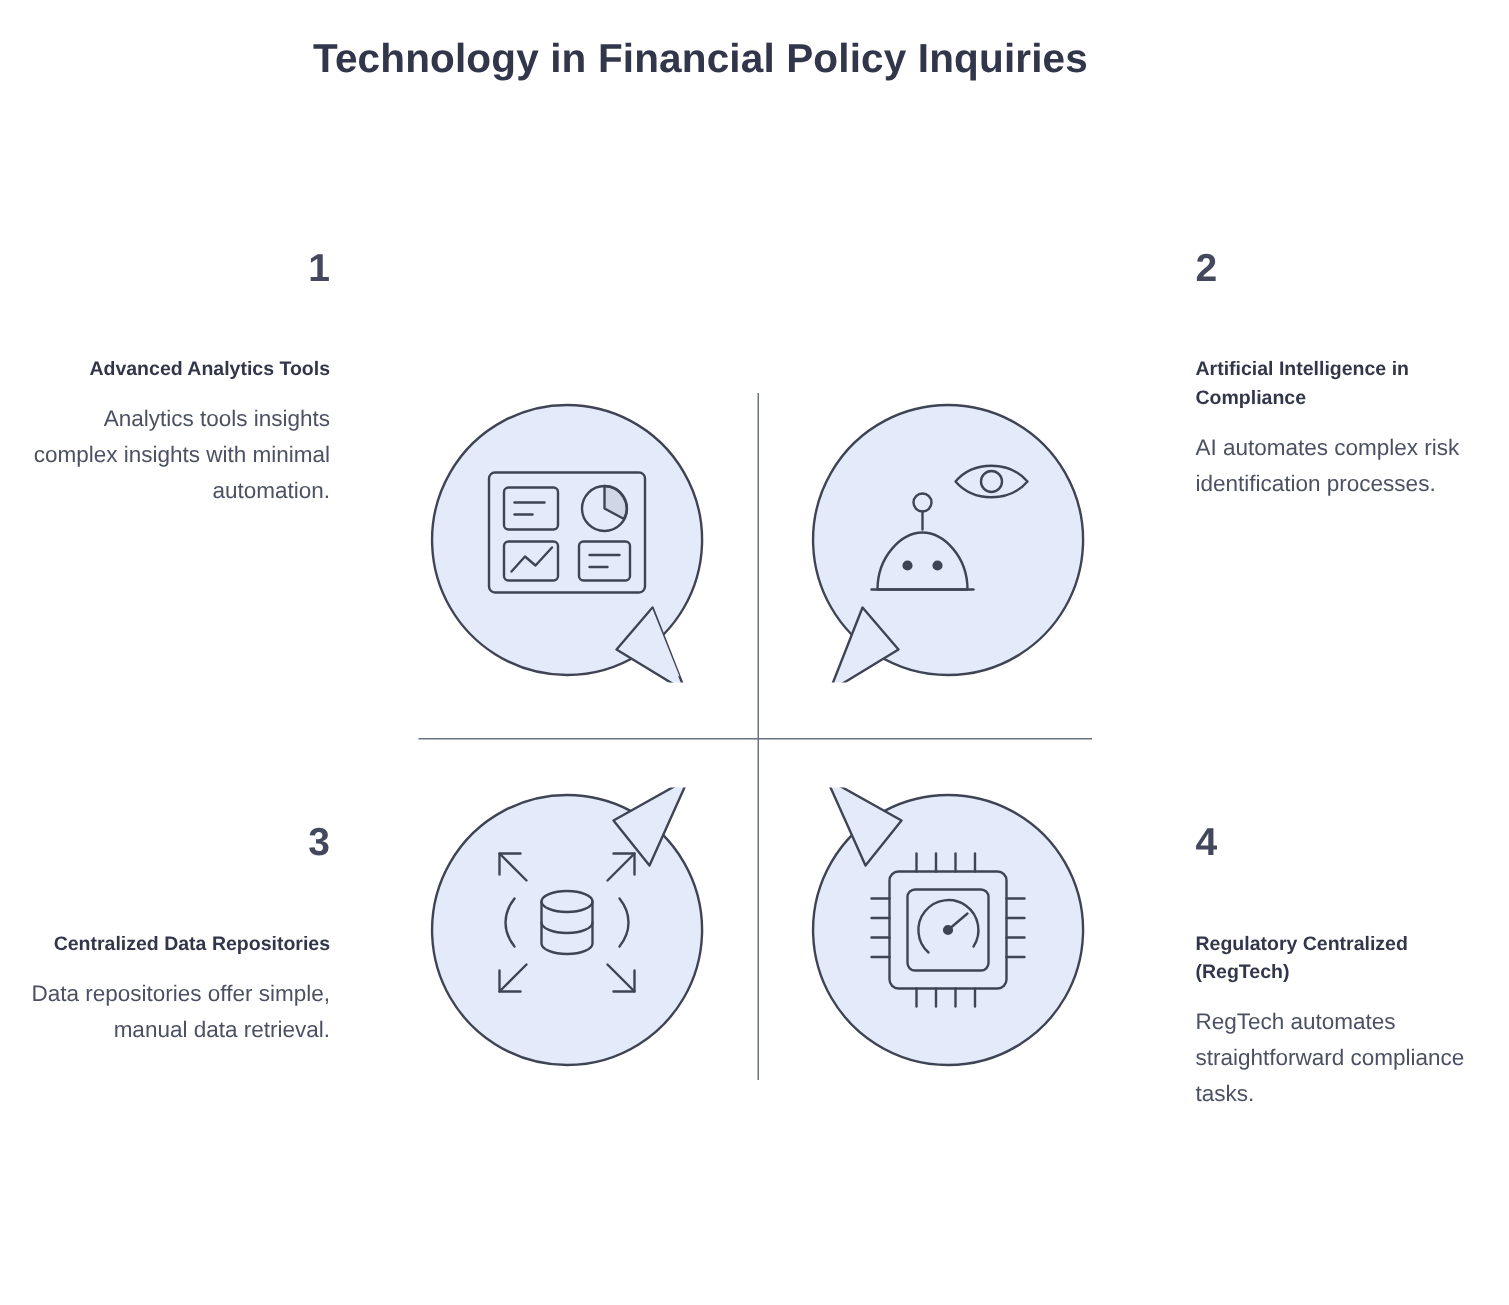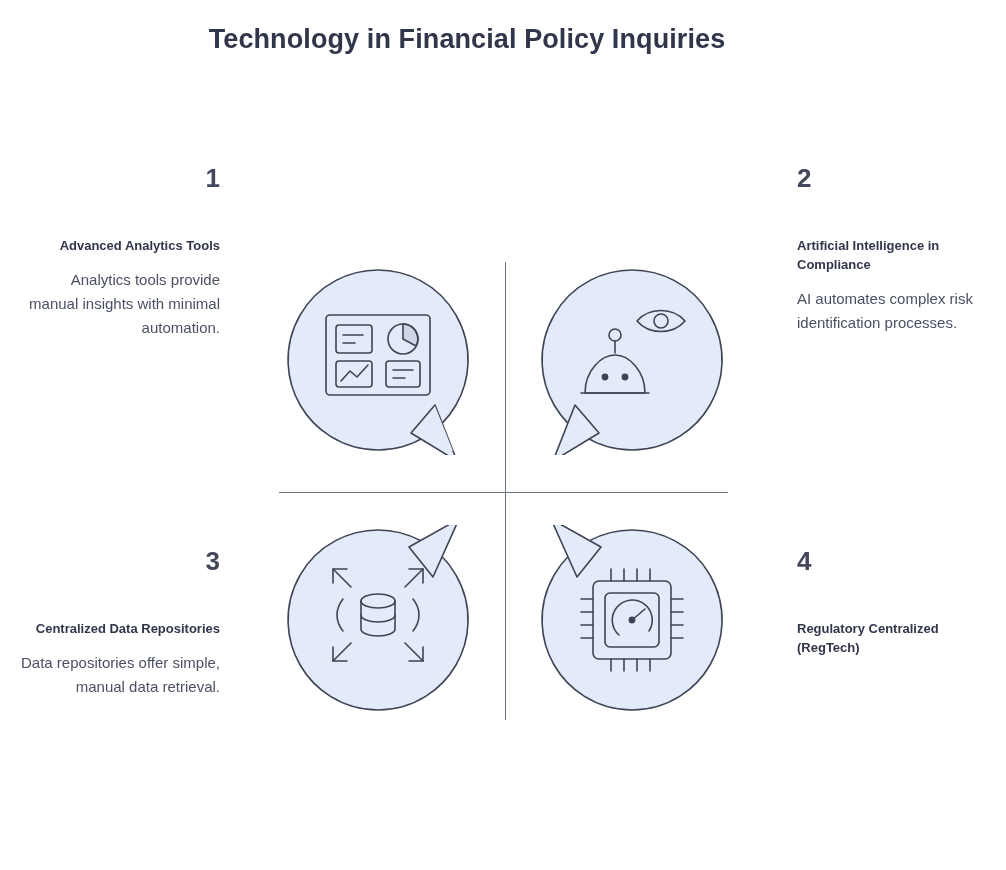--- a/index.html
+++ b/index.html
@@ -194,33 +194,34 @@
         <path d="M82 110 A20 20 0 1 1 112 106"></path>
         <line x1="95" y1="95" x2="108" y2="84"></line>
         <circle cx="95" cy="95" r="2.6" fill="#3f4455"></circle>
       </g>
     </svg>
   </div>
 
   <div class="block left blk1">
     <div class="num">1</div>
     <div class="heading">Advanced Analytics Tools</div>
-    <div class="body">Analytics tools provide manual insights with minimal automation.</div>
+    <div class="body">Analytics tools insights complex insights with minimal automation.</div>
   </div>
 
   <div class="block right blk2">
     <div class="num">2</div>
     <div class="heading">Artificial Intelligence in Compliance</div>
     <div class="body">AI automates complex risk identification processes.</div>
   </div>
 
   <div class="block left blk3">
     <div class="num">3</div>
     <div class="heading">Centralized Data Repositories</div>
     <div class="body">Data repositories offer simple, manual data retrieval.</div>
   </div>
 
   <div class="block right blk4">
     <div class="num">4</div>
     <div class="heading">Regulatory Centralized (RegTech)</div>
+    <div class="body">RegTech automates straightforward compliance tasks.</div>
   </div>
 
 </div>
 
 </body></html>

